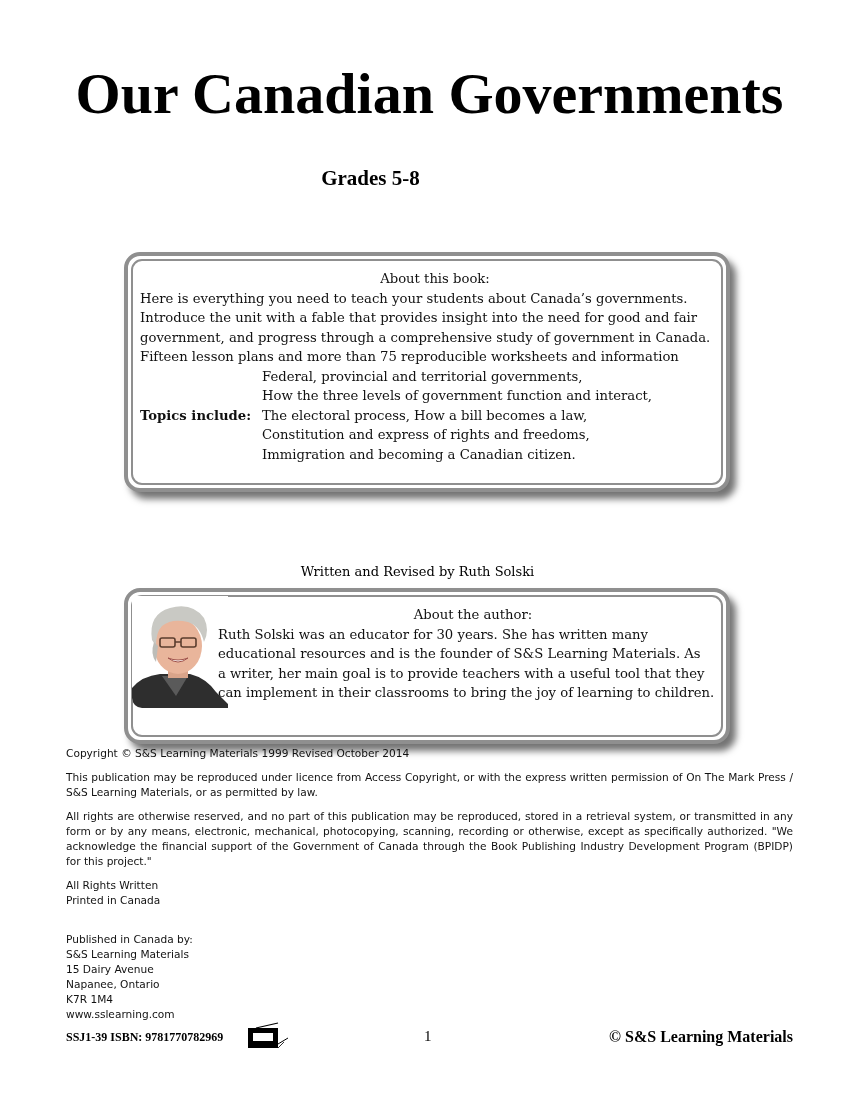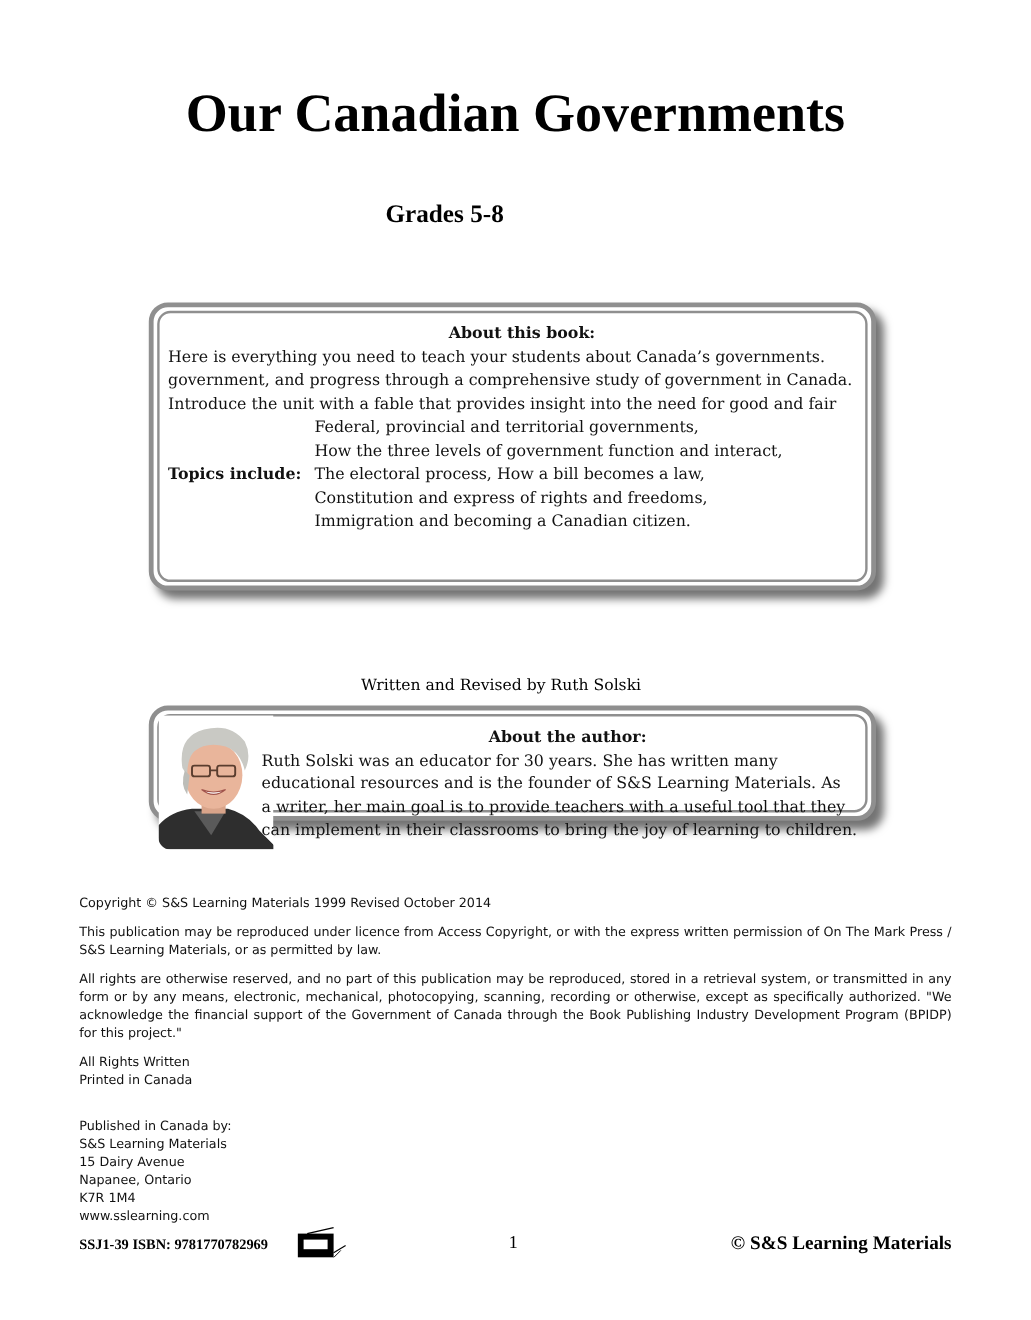--- a/index.html
+++ b/index.html
@@ -2,21 +2,21 @@
 <html><head>
   <meta charset="utf-8">
   <style>
     html, body { margin: 0; padding: 0; background: #ffffff; }
     body { width: 859px; height: 1100px; position: relative; overflow: hidden; color: #000; }
     .abs { position: absolute; }
 
     .title {
       left: 0; width: 859px; top: 62px; text-align: center;
       font-family: "Liberation Serif", serif; font-weight: bold;
-      font-size: 45px; letter-spacing: 0px; line-height: 64px;
+      font-size: 58px; letter-spacing: 0px; line-height: 64px;
     }
     .grades {
       left: 0; width: 741px; top: 165px; text-align: center;
       font-family: "Liberation Serif", serif; font-weight: bold;
       font-size: 21px; line-height: 26px;
     }
 
     
     .frame {
       background: #fff;
@@ -24,27 +24,27 @@
       border-radius: 16px;
       box-shadow: 6px 7px 7px rgba(0,0,0,0.55);
       box-sizing: border-box;
     }
     .frame-inner {
       position: absolute; left: 3px; top: 3px; right: 3px; bottom: 3px;
       border: 2px solid #8f8f8f; border-radius: 11px; box-sizing: border-box;
     }
 
     .book-box { left: 124px; top: 252px; width: 606px; height: 240px; }
-    .author-box { left: 124px; top: 588px; width: 606px; height: 96px; }
+    .author-box { left: 124px; top: 588px; width: 606px; height: 156px; }
 
     .serif-text {
       font-family: "DejaVu Serif", serif; font-size: 13.2px; line-height: 19.5px;
       color: #111;
     }
-    .box-heading { font-weight: bold; text-align: center; }
+    .box-heading { font-weight: normal; text-align: center; }
 
     .book-content { position: absolute; left: 12px; top: 13px; width: 590px; }
     .book-content p { margin: 0; white-space: nowrap; }
     .topics { display: flex; align-items: center; }
     .topics-label { font-weight: bold; white-space: nowrap; width: 122px; flex: none; }
     .topics-list { margin: 0; padding: 0; list-style: none; }
     .topics-list li { white-space: nowrap; }
 
     .byline {
       left: 0; width: 835px; top: 563px; text-align: center;
@@ -82,22 +82,23 @@
 <body>
 
 <div class="abs title">Our Canadian Governments</div>
 <div class="abs grades">Grades 5-8</div>
 
 <div class="abs frame book-box">
   <div class="frame-inner"></div>
   <div class="book-content serif-text">
     <p class="box-heading">About this book:</p>
     <p>Here is everything you need to teach your students about Canada’s governments.</p>
+    <p>Introduce the unit with a fable that provides insight into the need for good and fair</p>
     <p>government, and progress through a comprehensive study of government in Canada.</p>
-    <p>Introduce the unit with a fable that provides insight into the need for good and fair</p>
+    <p>Fifteen lesson plans and more than 75 reproducible worksheets and information</p>
     <div class="topics">
       <span class="topics-label">Topics include:</span>
       <ul class="topics-list">
         <li>Federal, provincial and territorial governments,</li>
         <li>How the three levels of government function and interact,</li>
         <li>The electoral process, How a bill becomes a law,</li>
         <li>Constitution and express of rights and freedoms,</li>
         <li>Immigration and becoming a Canadian citizen.</li>
       </ul>
     </div>

